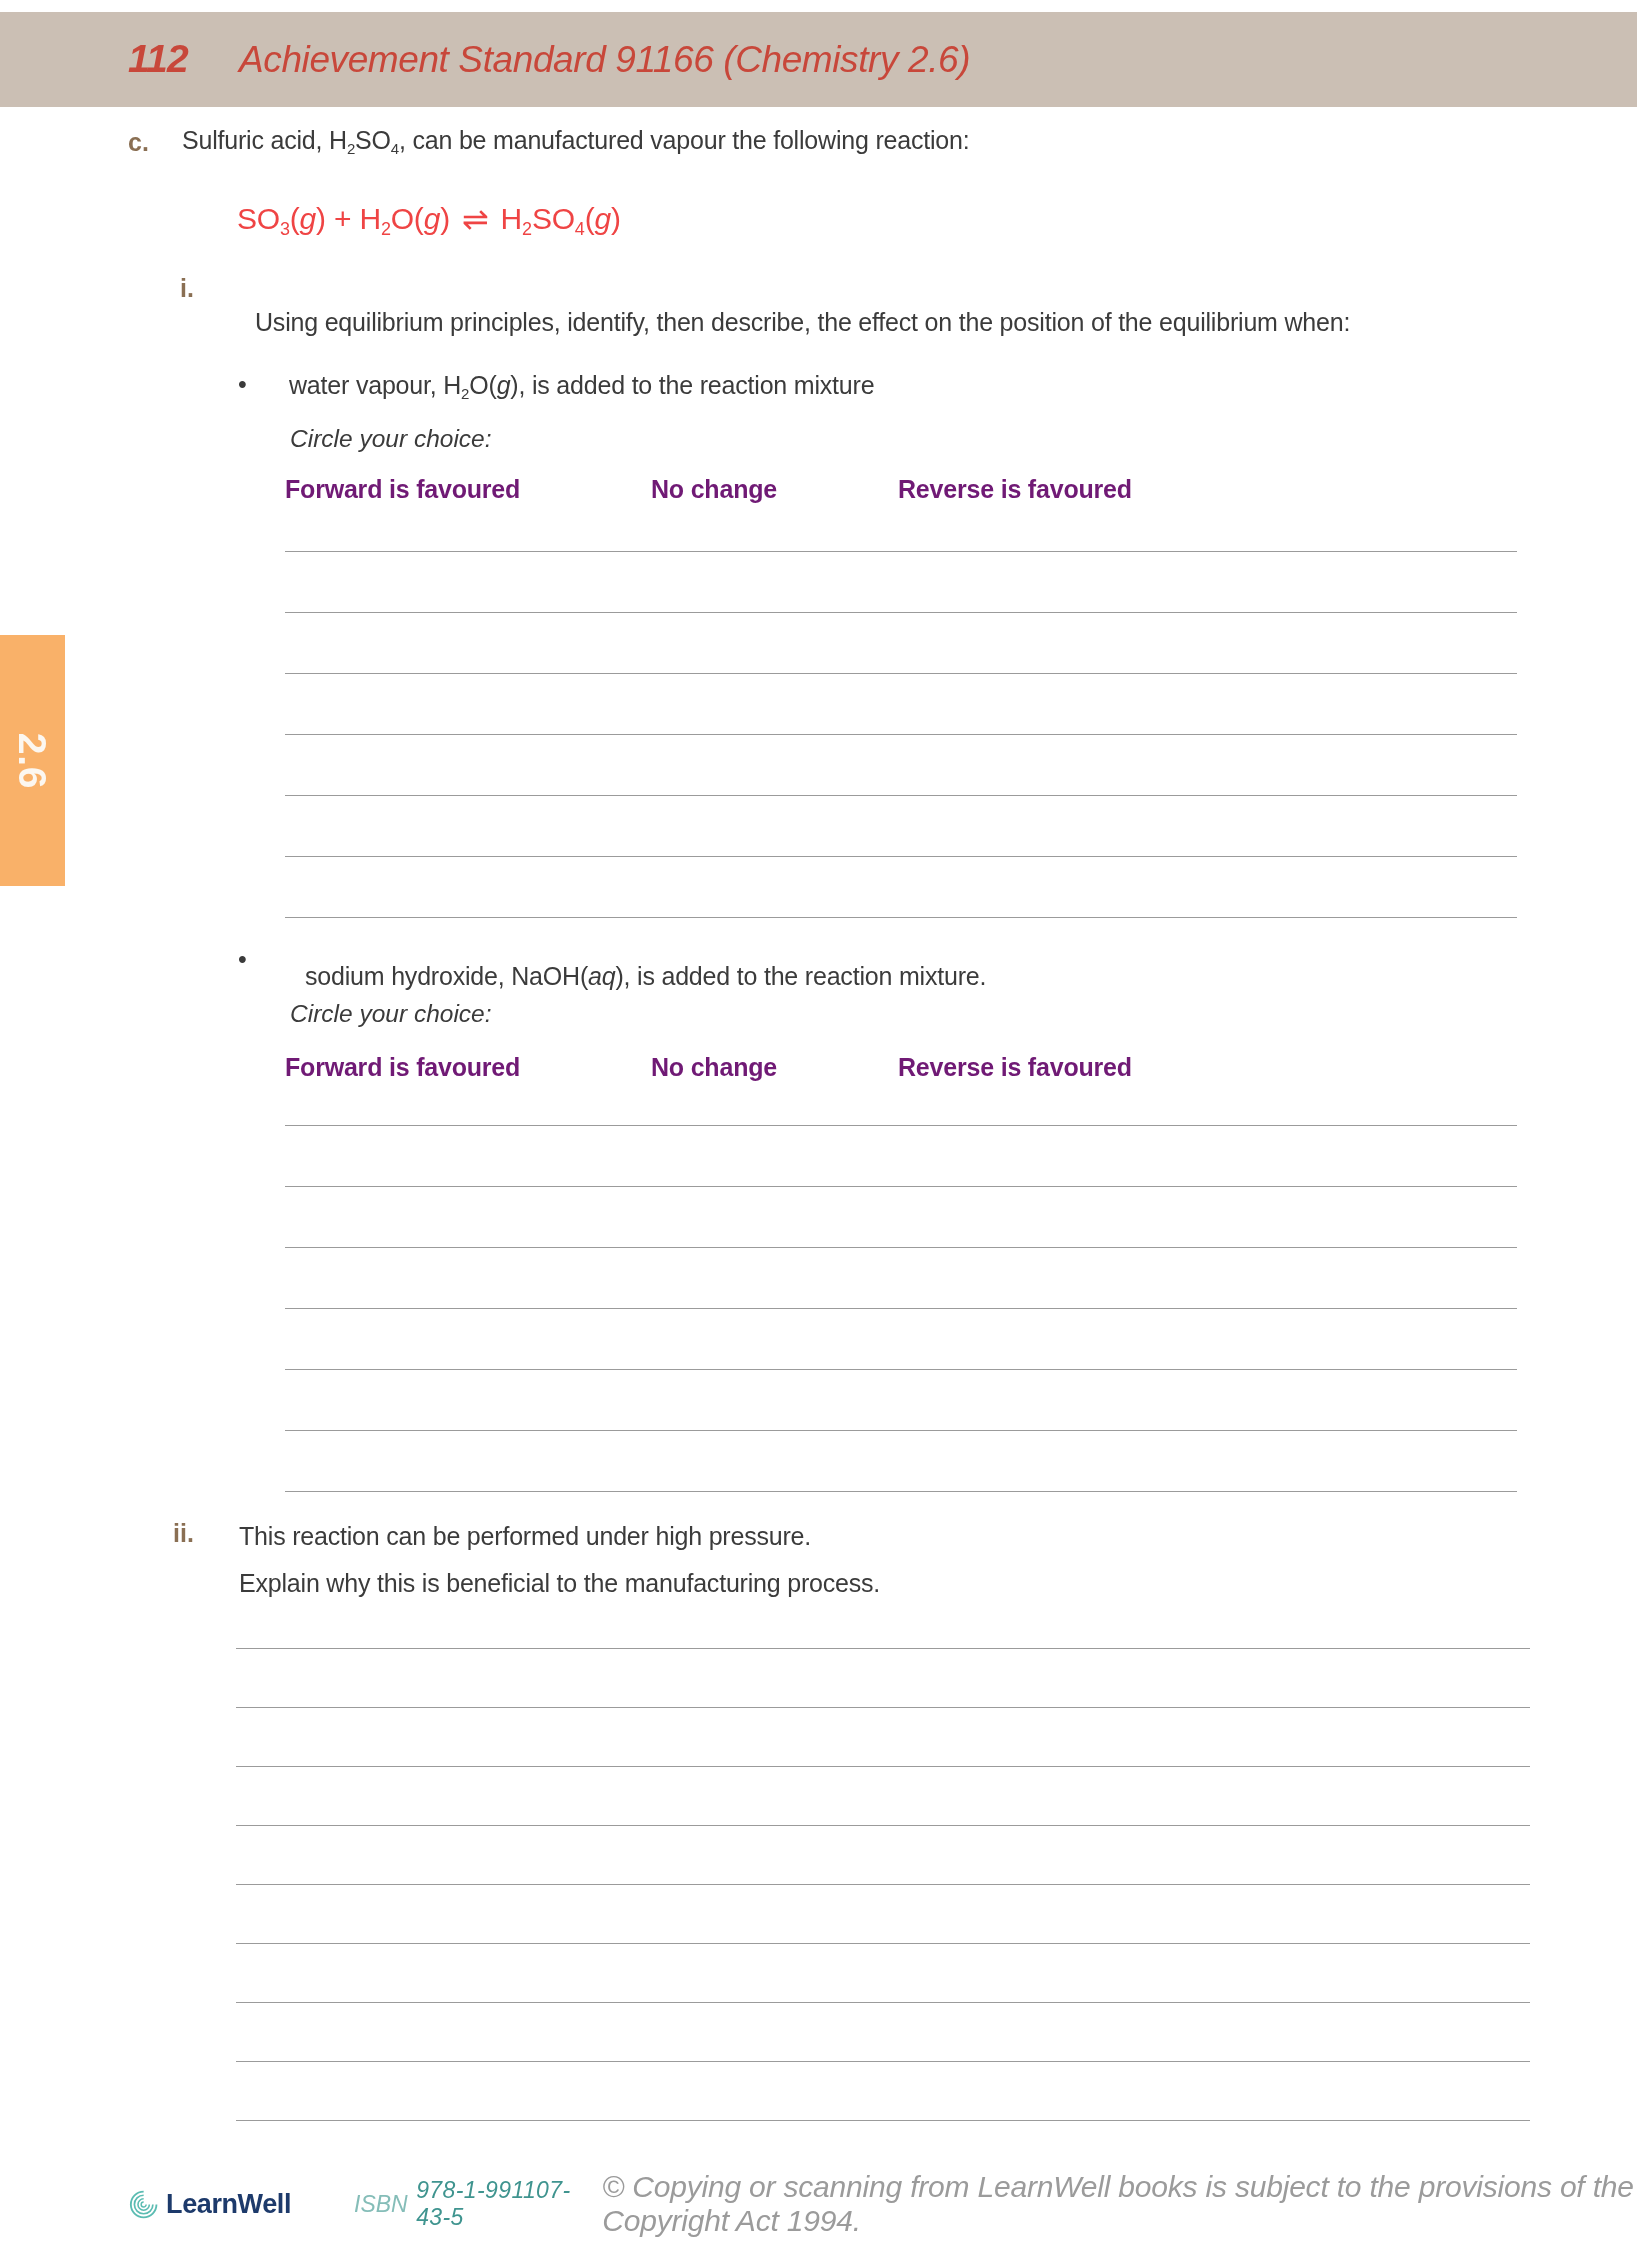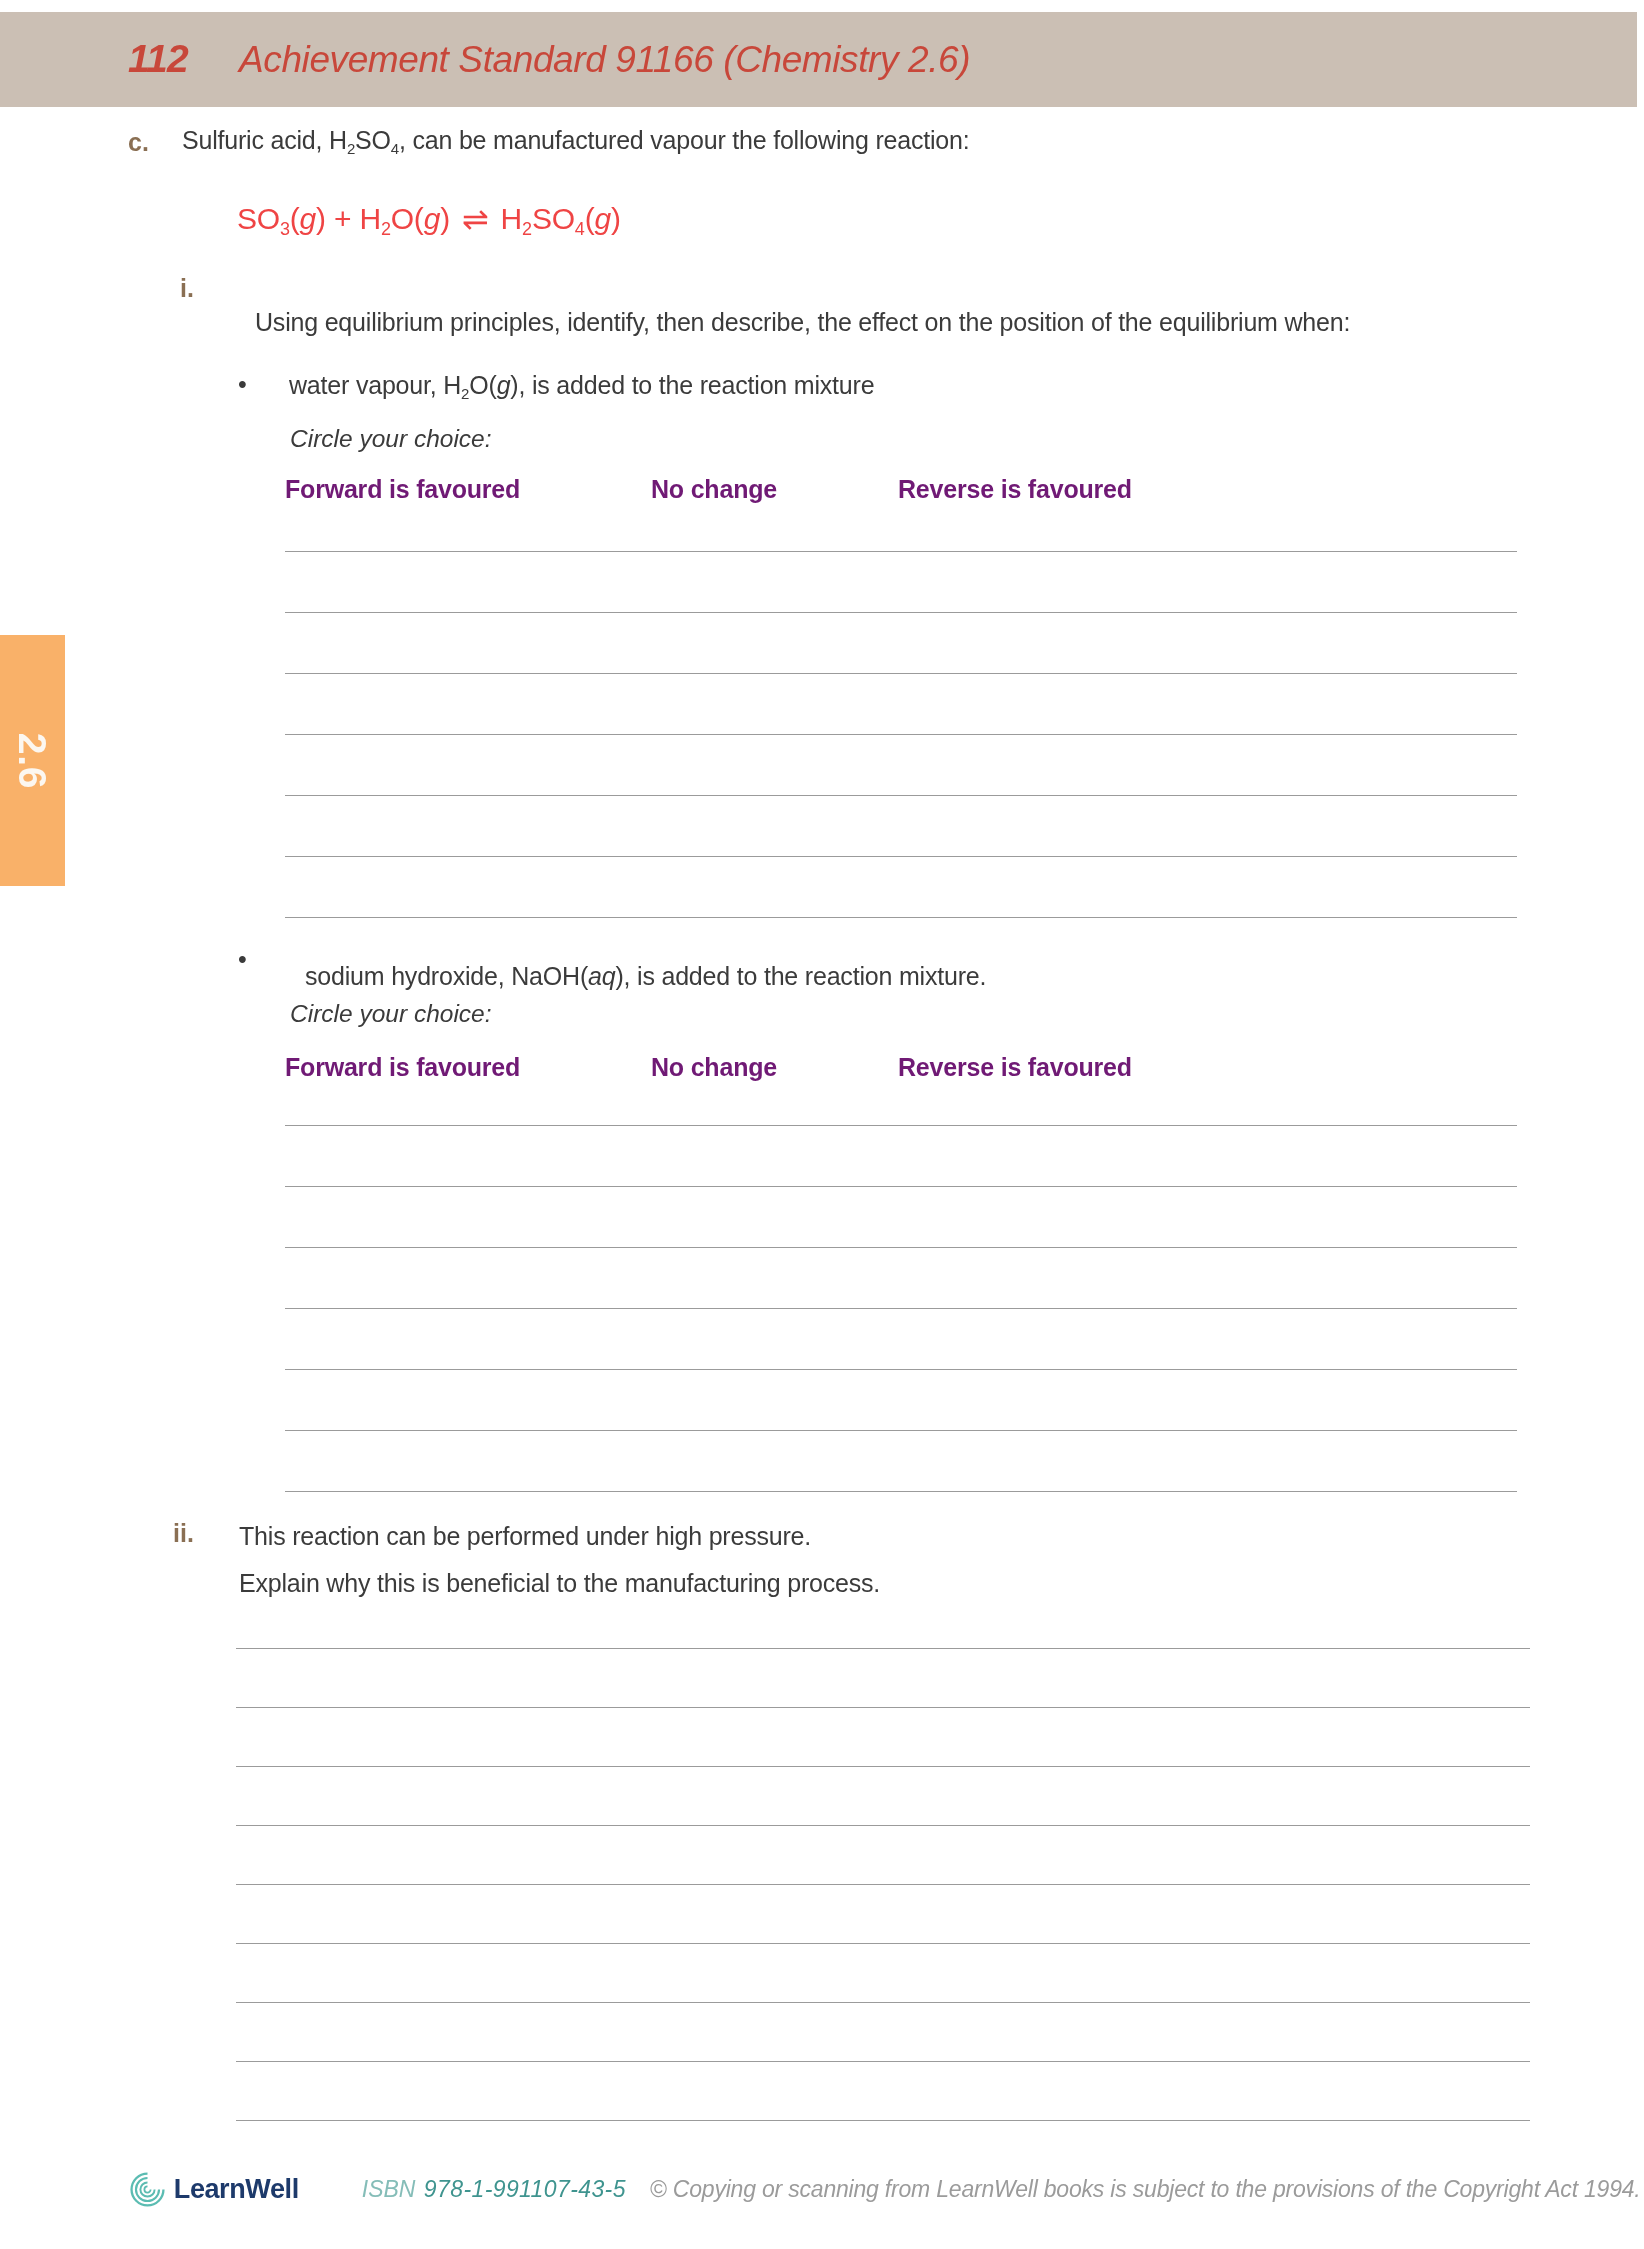--- a/index.html
+++ b/index.html
@@ -52,21 +52,21 @@
   .choices{position:absolute;left:0;width:100%;height:34px;}
   .choice-1{position:absolute;left:285px;}
   .choice-2{position:absolute;left:651px;}
   .choice-3{position:absolute;left:898px;}
   
   .footer{position:absolute;left:128px;top:2170px;display:flex;align-items:center;}
   .logo-icon{width:39px;height:39px;}
   .brand{font-size:27px;font-weight:700;color:#1d3a6b;margin-left:6.8px;letter-spacing:-0.4px;}
   .isbn-label{font-size:23px;font-style:italic;color:#85bdb8;margin-left:63px;}
   .isbn-value{font-size:23px;font-style:italic;color:#3f948f;margin-left:8.4px;letter-spacing:0.4px;}
-  .copyright{font-size:23px;font-style:italic;color:#9b9b9b;margin-left:24px;letter-spacing:-0.2px;}
+  .copyright{font-size:30px;font-style:italic;color:#9b9b9b;margin-left:24px;letter-spacing:-0.2px;}
 </style>
 </head>
 <body>
 
 <div class="page">
 
   <div class="band">
     <span class="pnum">112</span>
     <span class="ptitle">Achievement Standard 91166 (Chemistry 2.6)</span>
   </div>

